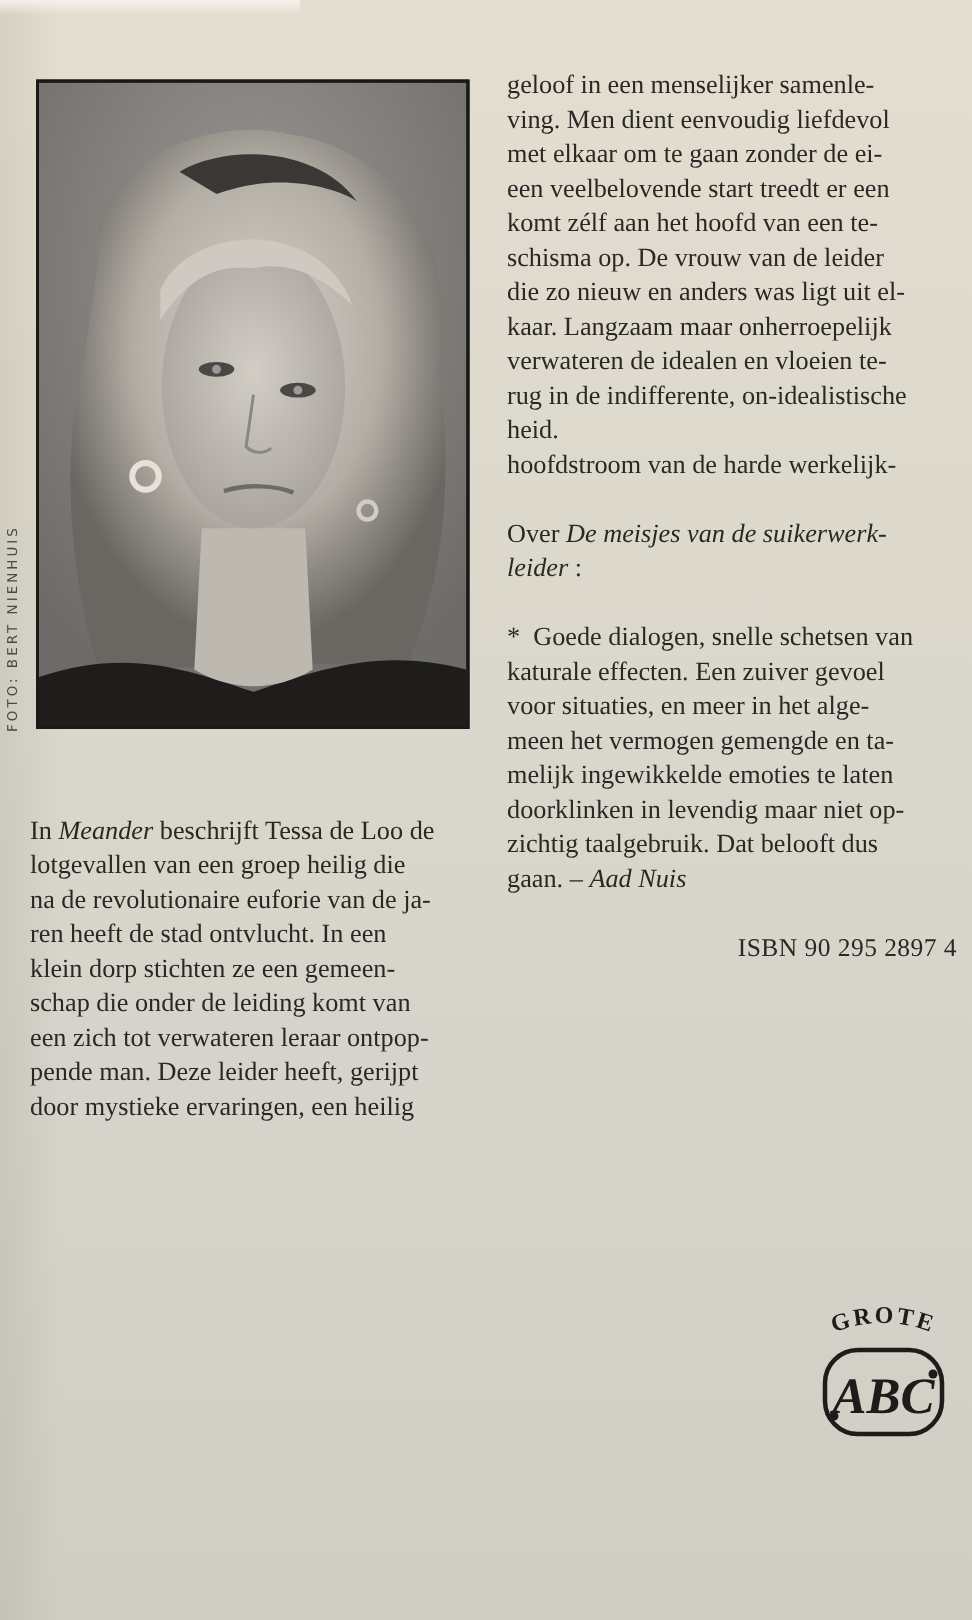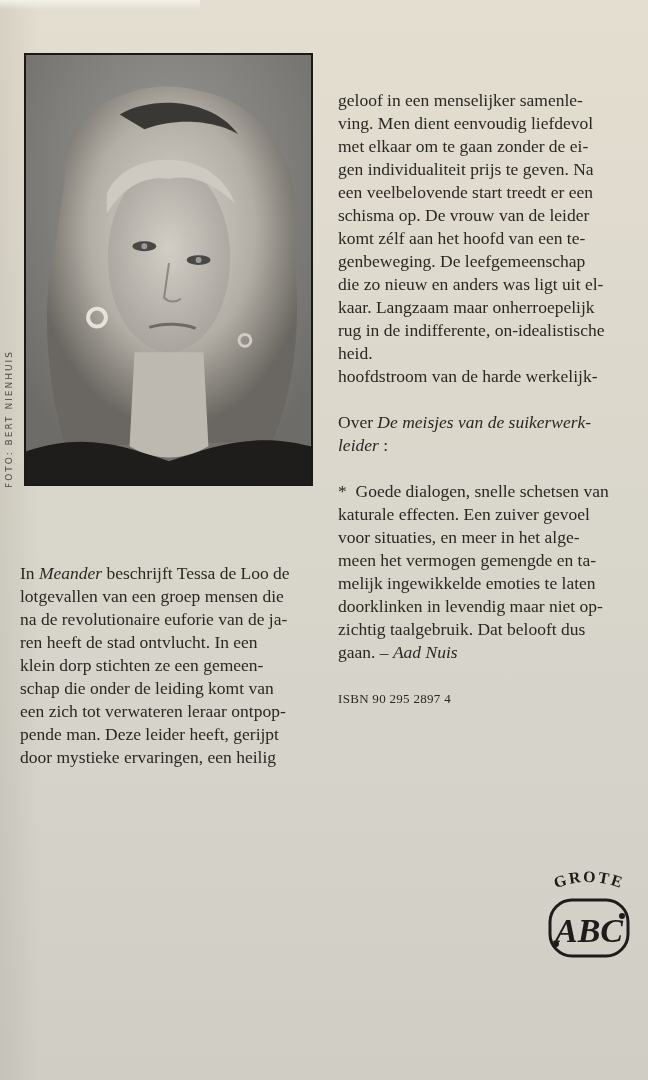--- a/index.html
+++ b/index.html
@@ -23,27 +23,27 @@
     background: #1c1b1a; box-sizing: border-box; border: 2px solid #1a1918;
     overflow: hidden;
   }
   .photo svg { display: block; width: 100%; height: 100%; }
   .credit {
     position: absolute; left: 4px; top: 488px;
     transform-origin: left top; transform: rotate(-90deg);
     font-family: "DejaVu Sans", sans-serif; font-size: 9px; letter-spacing: 2px;
     color: #4a4842; white-space: nowrap;
   }
-  .col { position: absolute; font-size: 17.5px; line-height: 23px; margin-top: 44px; }
+  .col { position: absolute; font-size: 17.5px; line-height: 23px; }
   .col .line { white-space: nowrap; display: block; }
-  .col-left { left: 20px; top: 518px; width: 300px; }
+  .col-left { left: 20px; top: 542px; width: 300px; }
   .col-right { left: 338px; top: 45px; width: 300px; }
   .gap { height: 23px; }
   i { }
-  .isbn { font-size: 13px; letter-spacing: 0.3px; }
+  .isbn { font-size: 17px; letter-spacing: 0.3px; text-align: right; }
   .logo { position: absolute; left: 540px; top: 870px; width: 96px; height: 92px; }
 </style>
 </head>
 <body>
 
 <div class="page">
   <div class="shade-left"></div>
   <div class="top-fold"></div>
 
   <div class="photo">
@@ -85,41 +85,40 @@
       <path d="M125,275 C140,270 160,271 172,276" stroke="#6e6a64" stroke-width="3" fill="none"></path>
 
       <circle cx="72" cy="265" r="9" fill="none" stroke="#e6e2da" stroke-width="4"></circle>
       <circle cx="222" cy="288" r="6" fill="none" stroke="#d0ccc4" stroke-width="3"></circle>
     </svg>
   </div>
   <div class="credit">FOTO: BERT NIENHUIS</div>
 
   <div class="col col-left">
     <span class="line"><span>In </span><i>Meander</i><span> beschrijft Tessa de Loo de</span></span>
-    <span class="line">lotgevallen van een groep mensen die</span>
+    <span class="line">lotgevallen van een groep heilig die</span>
     <span class="line">na de revolutionaire euforie van de ja-</span>
     <span class="line">ren heeft de stad ontvlucht. In een</span>
     <span class="line">klein dorp stichten ze een gemeen-</span>
     <span class="line">schap die onder de leiding komt van</span>
     <span class="line">een zich tot verwateren leraar ontpop-</span>
     <span class="line">pende man. Deze leider heeft, gerijpt</span>
     <span class="line">door mystieke ervaringen, een heilig</span>
   </div>
 
   <div class="col col-right">
     <span class="line">geloof in een menselijker samenle-</span>
     <span class="line">ving. Men dient eenvoudig liefdevol</span>
     <span class="line">met elkaar om te gaan zonder de ei-</span>
-    <span class="line">gen individualiteit prijs te geven. Na</span>
     <span class="line">een veelbelovende start treedt er een</span>
+    <span class="line">komt zélf aan het hoofd van een te-</span>
     <span class="line">schisma op. De vrouw van de leider</span>
-    <span class="line">komt zélf aan het hoofd van een te-</span>
-    <span class="line">genbeweging. De leefgemeenschap</span>
     <span class="line">die zo nieuw en anders was ligt uit el-</span>
     <span class="line">kaar. Langzaam maar onherroepelijk</span>
+    <span class="line">verwateren de idealen en vloeien te-</span>
     <span class="line">rug in de indifferente, on-idealistische</span>
     <span class="line">heid.</span>
     <span class="line">hoofdstroom van de harde werkelijk-</span>
 
     <div class="gap"></div>
 
     <span class="line"><span>Over </span><i>De meisjes van de suikerwerk-</i></span>
     <span class="line"><i>leider</i><span> :</span></span>
 
     <div class="gap"></div>

